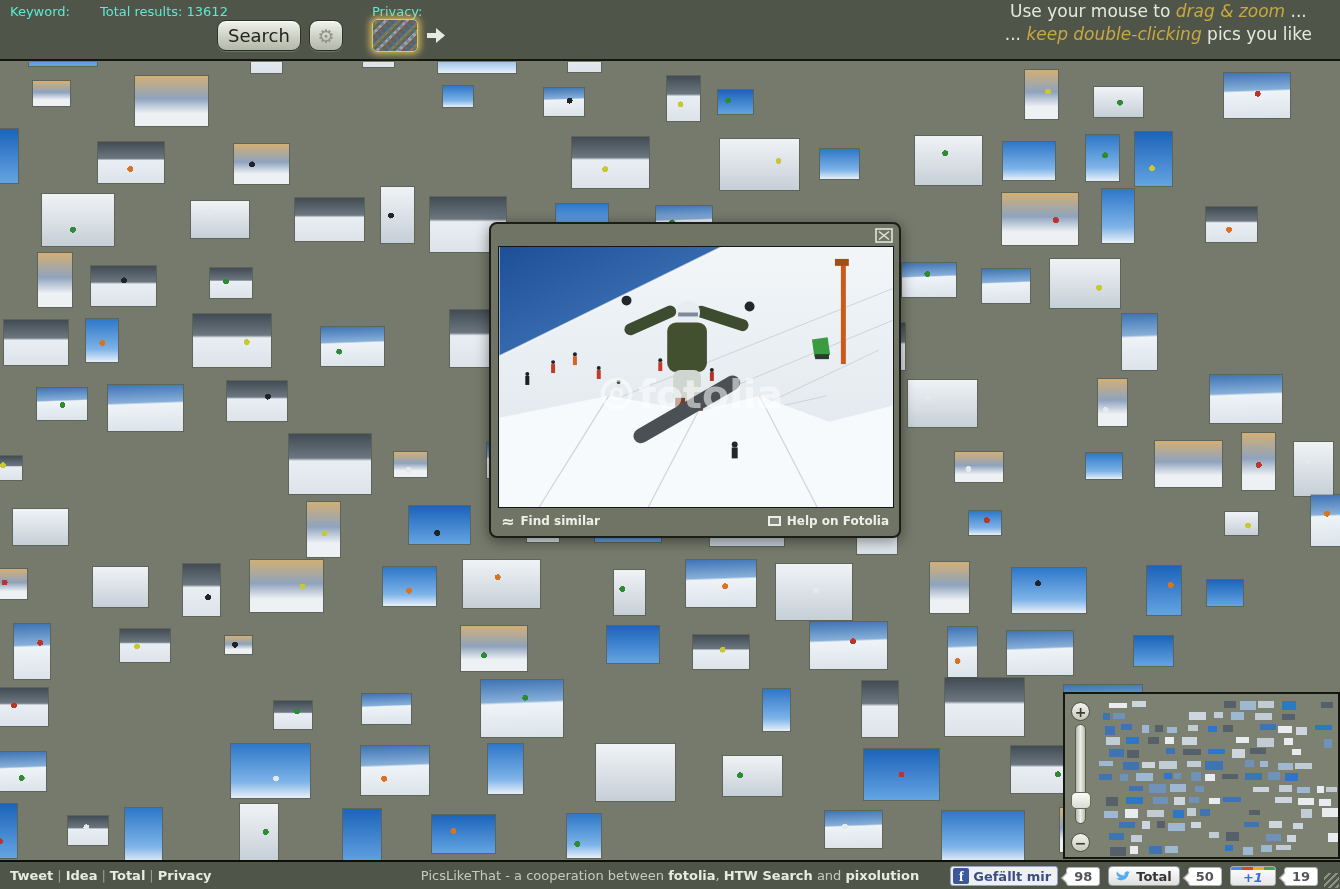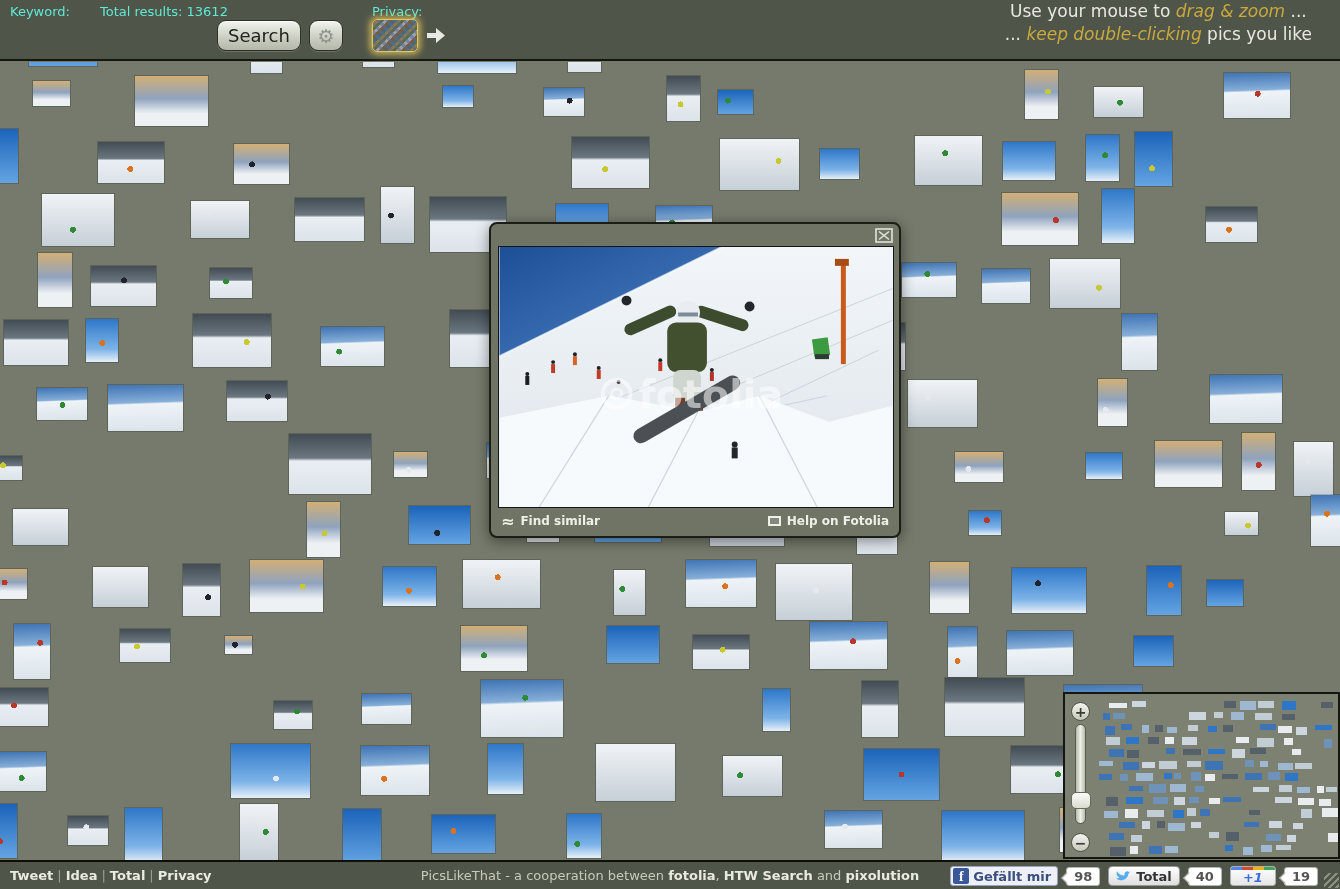--- a/index.html
+++ b/index.html
@@ -543,21 +543,21 @@
       <span class="fb-f">f</span>
       <span class="fb-label">Gefällt mir</span>
     </div>
     <span class="count-bubble">98</span>
     <div class="tweet-btn">
       <svg width="16" height="13" viewBox="0 0 16 13">
         <path d="M15.5 1.6c-.55.33-1.15.56-1.8.7A2.8 2.8 0 0 0 9 4.9v.6A6.6 6.6 0 0 1 1.2 1.2s-2.4 4.4 2.4 6.6c-1.1.73-2.2 1.2-3.4 1.1 1.9 1.5 4 2.1 6.4 1.8 2.76-.37 6.1-2.6 6.6-6.9.62-.41 1.3-1.17 1.3-2.2z" fill="#55acee" transform="scale(0.95)"></path>
       </svg>
       <span>Total</span>
     </div>
-    <span class="count-bubble">40</span>
+    <span class="count-bubble">50</span>
     <div class="plusone-btn">
       <div class="plusone-strip">
         <span style="background:#4e86ec"></span>
           <span style="background:#d6492f"></span>
           <span style="background:#eeb211"></span>
           <span style="background:#3aa757"></span>
       </div>
       <div class="plusone-text">+1</div>
     </div>
     <span class="count-bubble">19</span>

